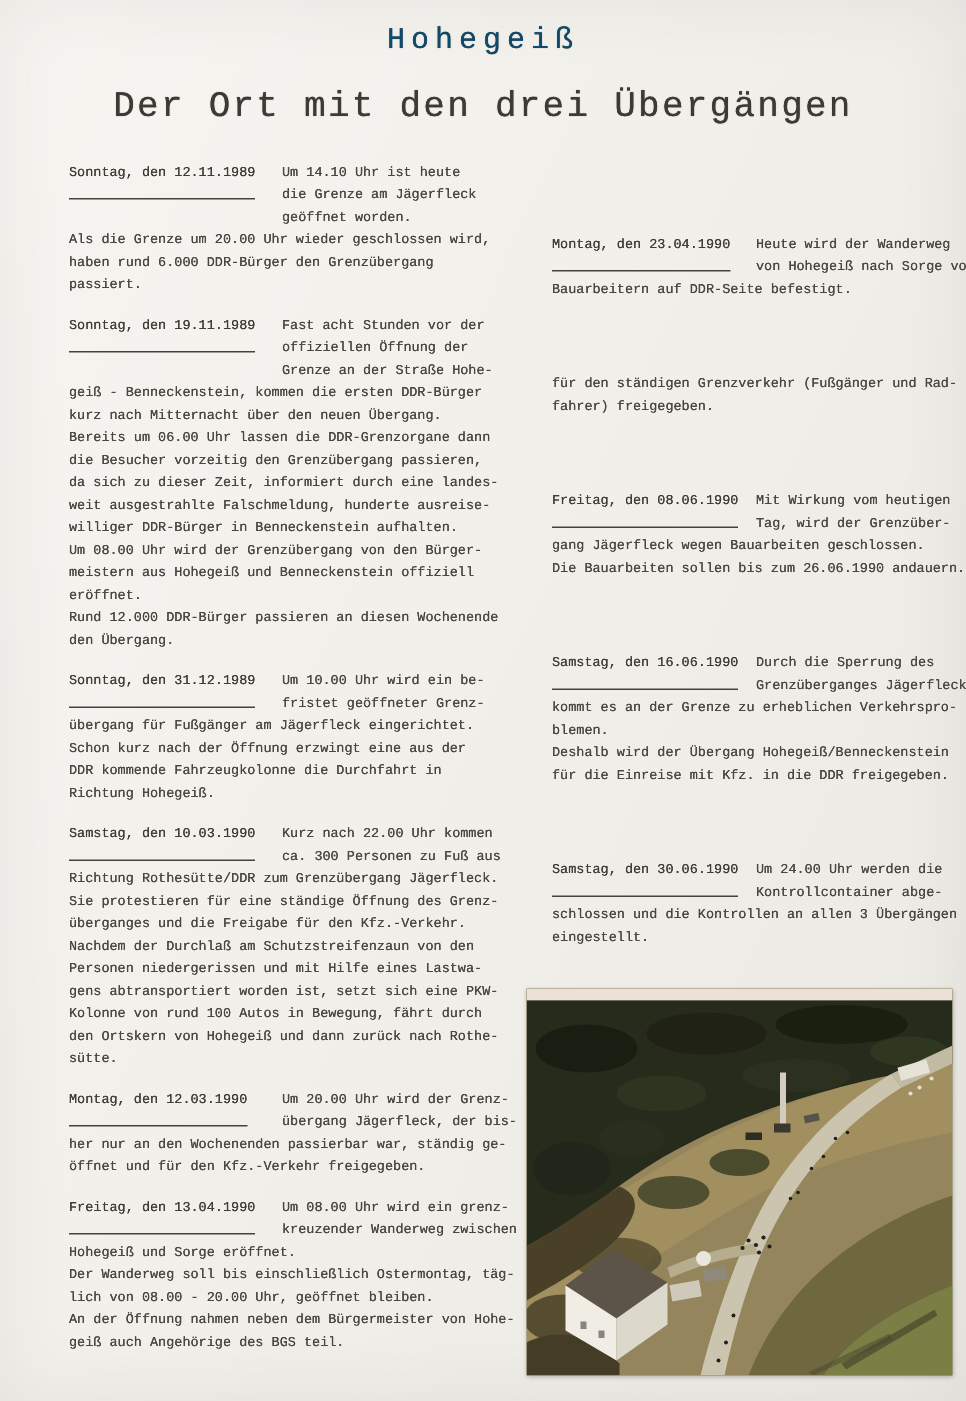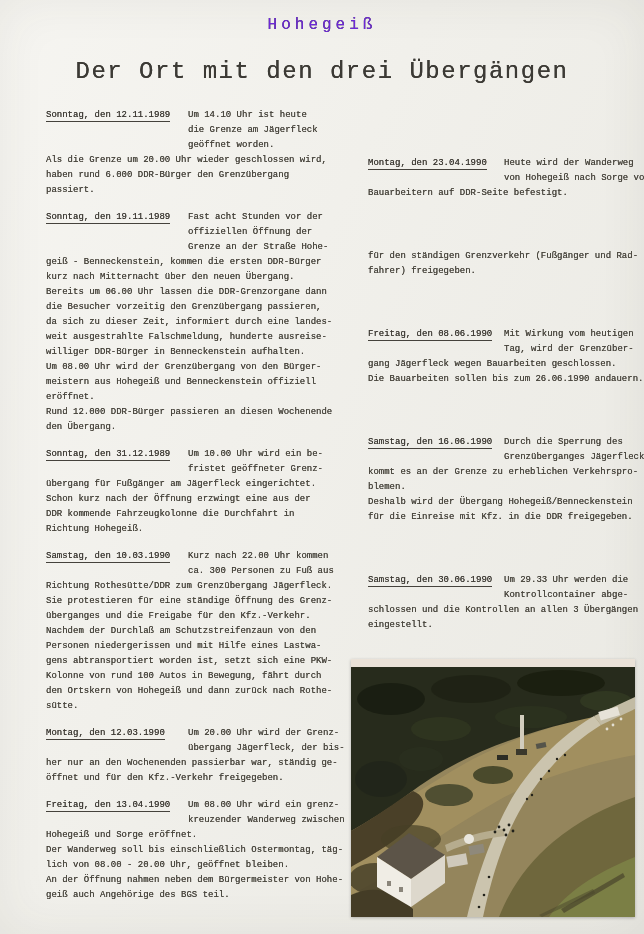--- a/index.html
+++ b/index.html
@@ -5,39 +5,39 @@
   html,body{margin:0;padding:0;}
   body{
     width:644px;height:934px;position:relative;overflow:hidden;
     background:linear-gradient(115deg,#f6f5f1 0%,#f1f0eb 40%,#eae9e3 100%);
     font-family:"Liberation Mono",monospace;
     color:#45423c;
   }
   .page{position:absolute;inset:0;box-shadow:inset 0 0 50px rgba(60,55,40,.07);}
   .page-title{
     position:absolute;top:16px;left:0;width:100%;text-align:center;
-    font-size:16px;letter-spacing:4px;color:#6d28d9;
+    font-size:20px;letter-spacing:4px;color:#0c4a6e;
     text-shadow:0 0 .5px #3c3a35;
   }
   .page-subtitle{
     position:absolute;top:58px;left:0;width:100%;text-align:center;
     font-size:24px;letter-spacing:1.5px;color:#3c3a35;
     text-shadow:0 0 .5px #3c3a35;
   }
   .col{position:absolute;top:108px;font-size:9px;line-height:15px;}
   .col-left{left:46px;width:292px;}
   .col-right{left:368px;width:276px;}
   .entry{margin-bottom:12px;}
   .col-right .entry{margin-bottom:15px;margin-top:48px;}
   .entry-head{display:flex;align-items:flex-start;}
   .date-cell{flex:0 0 142px;}
   .col-right .date-cell{flex:0 0 136px;}
   .date-text{
     white-space:pre;color:#403d37;text-shadow:0 0 .4px #403d37;
-    border-bottom:1.5px solid #45423c;padding-bottom:1px;
+    border-bottom:1.5px solid #45423c;padding-bottom:12px;
   }
   .intro,.body-text{
     white-space:pre;color:#4a473f;text-shadow:0 0 .3px #4a473f;
   }
   .photo-frame{
     margin:26px 0 0 -17px;width:284px;height:258px;
     background:#94855c;overflow:hidden;
     box-shadow:0 1px 3px rgba(0,0,0,.25);
   }
   svg{display:block;}
@@ -173,21 +173,21 @@
       </div>
       <div class="body-text">kommt es an der Grenze zu erheblichen Verkehrspro-
 blemen.
 Deshalb wird der Übergang Hohegeiß/Benneckenstein
 für die Einreise mit Kfz. in die DDR freigegeben.</div>
     </div>
 
     <div class="entry">
       <div class="entry-head">
         <span class="date-cell"><span class="date-text">Samstag, den 30.06.1990</span></span>
-        <span class="intro">Um 29.33 Uhr werden die
+        <span class="intro">Um 24.00 Uhr werden die
 Kontrollcontainer abge-</span>
       </div>
       <div class="body-text">schlossen und die Kontrollen an allen 3 Übergängen
 eingestellt.</div>
     </div>
 
     <div class="photo-frame">
       <svg viewBox="0 0 284 258" width="284" height="258">
 
         <rect width="284" height="258" fill="#94855c"></rect>

